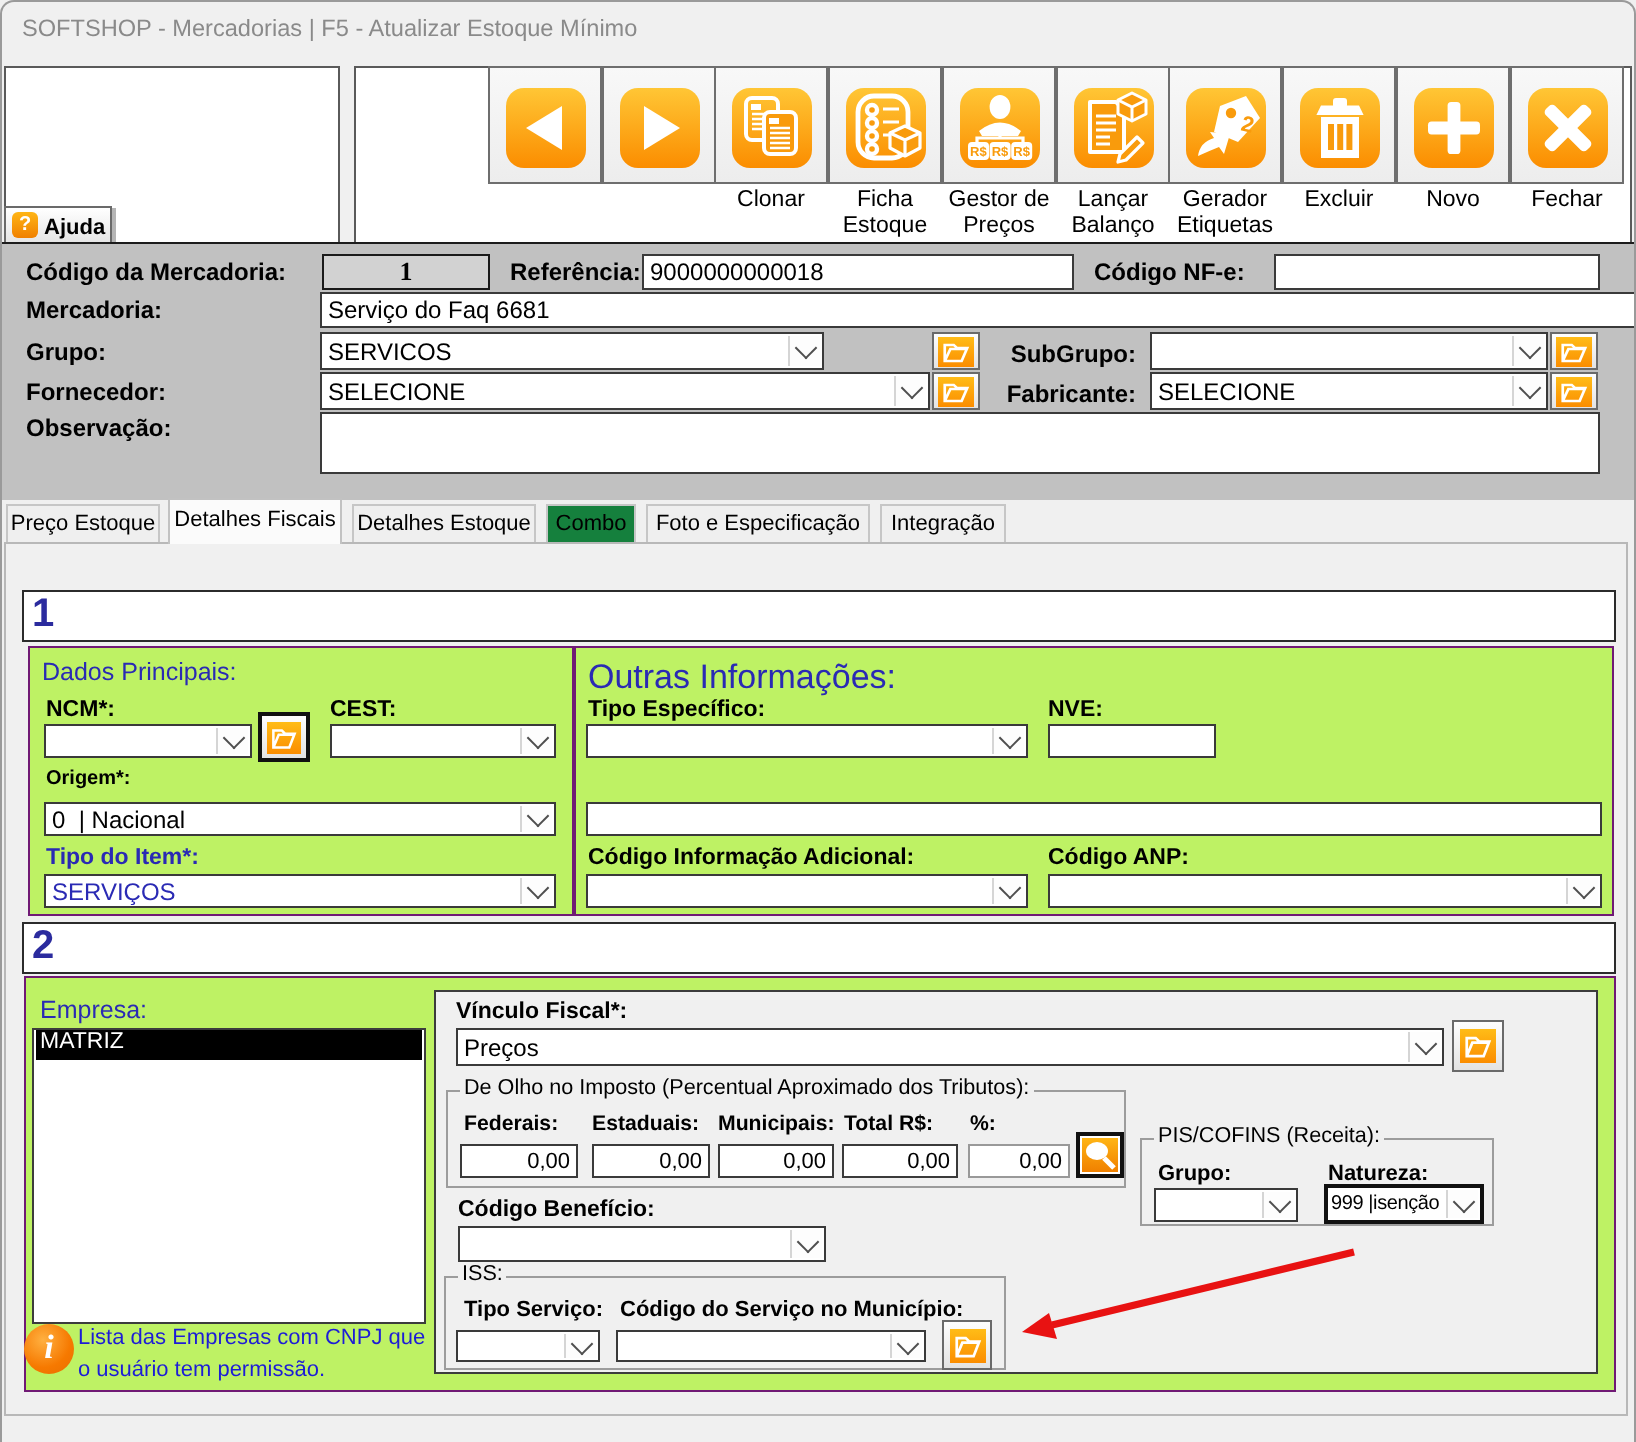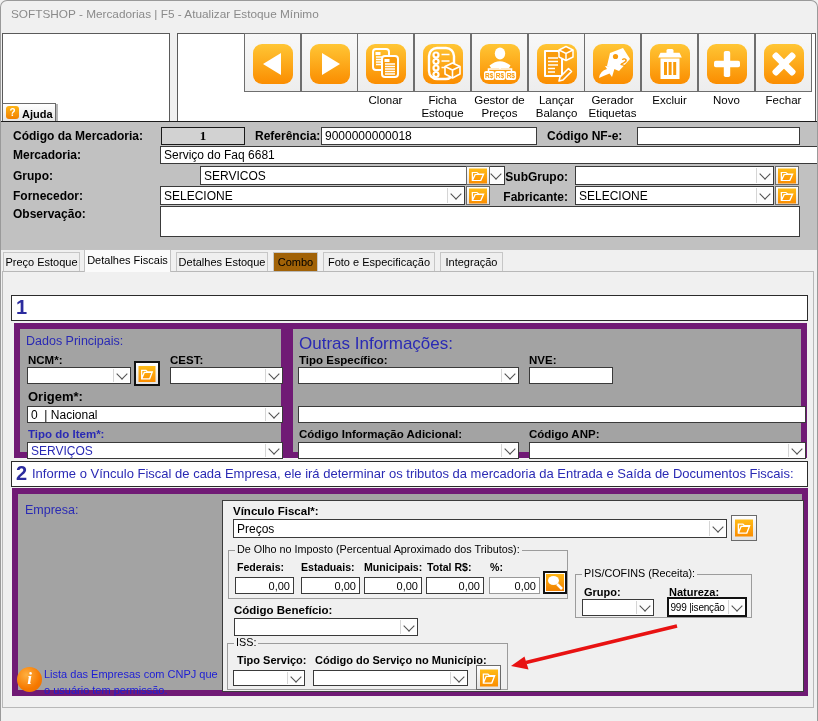--- a/index.html
+++ b/index.html
@@ -31,21 +31,21 @@
     background:linear-gradient(#f8f8f8,#ededed); border:1px solid #6e6e6e; }
   .obtn { position:absolute; left:8px; top:10px; width:40px; height:40px; border-radius:9px;
     background:linear-gradient(#ffc635,#fb8d00); }
   .blab { position:absolute; top:94px; width:57px; text-align:center; font-size:11.5px;
     color:#000; line-height:13px; }
   .sechdr { position:absolute; left:11px; width:797px; height:26px; background:#fff;
     border:1px solid #2b2b2b; }
   .sechdr .num { position:absolute; left:4px; top:0px; font-size:20px; font-weight:bold;
     color:#2b2b9e; font-style:normal; }
   .sechdr .txt { position:absolute; left:20px; top:4.5px; font-size:12.6px; color:#2a2ab4; }
-  .gbox { position:absolute; border:6px solid #701a75; background:#a3a3a3; }
+  .gbox { position:absolute; border:1px solid #701a75; background:#bef264; }
 </style>
 </head>
 <body>
 <div id="win">
   <div class="abs" style="left:0; top:0; width:818px; height:721px; border:1px solid #9a9a9a; border-bottom:none; border-radius:7px 7px 0 0; z-index:99; pointer-events:none;"></div>
   <div class="titlebar">
       <div class="titletext">SOFTSHOP - Mercadorias | F5 - Atualizar Estoque Mínimo</div>
     </div>
 
   <div class="panel" style="left:2px; top:33px; width:168px; height:89px;"></div>
@@ -214,21 +214,21 @@
       </div>
     <div class="lbl" style="left:547px; top:129px;">Código NF-e:</div>
     <div class="input" style="left:637px; top:127px; width:163px; height:18px;"></div>
 
     <div class="lbl" style="left:13px; top:148px;">Mercadoria:</div>
     <div class="input" style="left:160px; top:146px; width:710px; height:18px;">
         <span>Serviço do Faq 6681</span>
       </div>
 
     <div class="lbl" style="left:13px; top:169px;">Grupo:</div>
-    <div class="combo" style="left:160px; top:166px; width:305px; height:19px;margin-left:40px;">
+    <div class="combo" style="left:160px; top:166px; width:252px; height:19px;">
         <span>SERVICOS</span>
         <div class="arr"></div>
       </div>
     <div class="fbtn" style="left:466px; top:166px; width:24px; height:19px;">
       <div class="osq" style="width:18px; height:15px;"><svg width="18" height="15" viewBox="0 0 16 15" preserveAspectRatio="none">
         <path d="M3 4 h4 l1.5 1.5 H13 L10.5 12 H3 Z M3 12 L5.5 6 H13" fill="none" stroke="#fff" stroke-width="1.2"></path>
       </svg></div>
     </div>
     <div class="lbl" style="left:440px; top:170px; width:128px; text-align:right;">SubGrupo:</div>
     <div class="combo" style="left:575px; top:166px; width:199px; height:19px;">
@@ -264,21 +264,21 @@
 
     <div class="lbl" style="left:13px; top:207px;">Observação:</div>
     <div class="input" style="left:160px; top:206px; width:640px; height:31px;"></div>
   </div>
 
   <div id="tabs" class="abs" style="left:0; top:0; font-size:11px;">
     <div class="abs" style="left:3px; top:252px; width:77px; height:19px; background:#efefef;
       border:1px solid #c6c6c6; border-bottom:none; text-align:center; padding-top:3px;">Preço Estoque</div>
     <div class="abs" style="left:176px; top:252px; width:92px; height:19px; background:#efefef;
       border:1px solid #c6c6c6; border-bottom:none; text-align:center; padding-top:3px;">Detalhes Estoque</div>
-    <div class="abs" style="left:273px; top:252px; width:45px; height:19px; background:#a16207;
+    <div class="abs" style="left:273px; top:252px; width:45px; height:19px; background:#15803d;
       border:1px solid #c6c6c6; border-bottom:none; text-align:center; padding-top:3px;">Combo</div>
     <div class="abs" style="left:323px; top:252px; width:112px; height:19px; background:#efefef;
       border:1px solid #c6c6c6; border-bottom:none; text-align:center; padding-top:3px;">Foto e Especificação</div>
     <div class="abs" style="left:440px; top:252px; width:63px; height:19px; background:#efefef;
       border:1px solid #c6c6c6; border-bottom:none; text-align:center; padding-top:3px;">Integração</div>
     <div class="abs" style="left:84px; top:249px; width:87px; height:23px; background:#fbfbfb;
       border:1px solid #c2c2c2; border-bottom:none; text-align:center; padding-top:4px; z-index:3;">Detalhes Fiscais</div>
   </div>
 
   <div class="abs" style="left:2px; top:271px; width:812px; height:437px;
@@ -298,21 +298,21 @@
       <div class="fbtn" style="left:114px; top:32px; width:26px; height:25px; border:2px solid #111;">
         <div class="osq" style="width:17px; height:16px;"><svg width="17" height="16" viewBox="0 0 16 15">
           <path d="M3 4 h4 l1.5 1.5 H13 L10.5 12 H3 Z M3 12 L5.5 6 H13" fill="none" stroke="#fff" stroke-width="1.2"></path>
         </svg></div>
       </div>
       <div class="lbl" style="left:150px; top:25px; font-size:11.5px;">CEST:</div>
       <div class="combo" style="left:150px; top:38px; width:113px; height:17px;">
           <span></span>
           <div class="arr"></div>
         </div>
-      <div class="lbl" style="left:8px; top:60px; font-size:13px;">Origem*:</div>
+      <div class="lbl" style="left:8px; top:60px; font-size:10px;">Origem*:</div>
       <div class="combo" style="left:7px; top:77px; width:256px; height:17px;">
           <span>0&nbsp; | Nacional</span>
           <div class="arr"></div>
         </div>
       <div class="lbl" style="left:8px; top:99px; font-size:11.5px; color:#2a2ab4;">Tipo do Item*:</div>
       <div class="combo" style="left:7px; top:113px; width:256px; height:17px;">
           <span style="color:#2a2ab4;">SERVIÇOS</span>
           <div class="arr"></div>
         </div>
     </div>
@@ -335,24 +335,27 @@
       <div class="lbl" style="left:236px; top:99px; font-size:11.5px;">Código ANP:</div>
       <div class="combo" style="left:236px; top:113px; width:277px; height:17px;">
           <span></span>
           <div class="arr"></div>
         </div>
     </div>
   </div>
   <div id="sec2" class="abs" style="left:0; top:0;">
     <div class="sechdr" style="top:461px;">
       <div class="num">2</div>
-      <div class="txt" style="font-size:13px; top:4px;">Informe o Vínculo Fiscal de cada Empresa, ele irá determinar os tributos da mercadoria da Entrada e Saída de Documentos Fiscais:</div>
     </div>
     <div class="gbox" style="left:12px; top:488px; width:796px; height:208px;">
       <div class="lbl blue" style="left:7px; top:9px; font-size:12.5px;">Empresa:</div>
+      <div class="abs" style="left:3px; top:25px; width:197px; height:148px; background:#fff; border:1px solid #3c3c3c;">
+        <div class="abs" style="left:1px; top:0px; right:1px; height:15px; background:#000; color:#fff;
+          font-size:11.5px; padding-left:2px;">MATRIZ</div>
+      </div>
       <div class="abs" style="left:-1px; top:173px; width:25px; height:25px; border-radius:50%;
         background:radial-gradient(circle at 38% 32%, #ffb040, #f67900 60%, #e86e00); color:#fff;
         font-size:17px; font-weight:bold; font-style:italic; text-align:center; line-height:24px;
         font-family:'Liberation Serif', serif;">i</div>
       <div class="abs" style="left:26px; top:173px; font-size:11px; color:#1d1dd6; line-height:15.5px;">Lista das Empresas com CNPJ que<br>o usuário tem permissão.</div>
 
       <div class="abs" style="left:204px; top:6px; width:582px; height:192px; background:#f0f0f0; border:1px solid #3c3c3c;">
         <div class="lbl" style="left:10px; top:4px; font-size:11.5px;">Vínculo Fiscal*:</div>
         <div class="combo" style="left:10px; top:18px; width:494px; height:19px;">
             <span>Preços</span>

